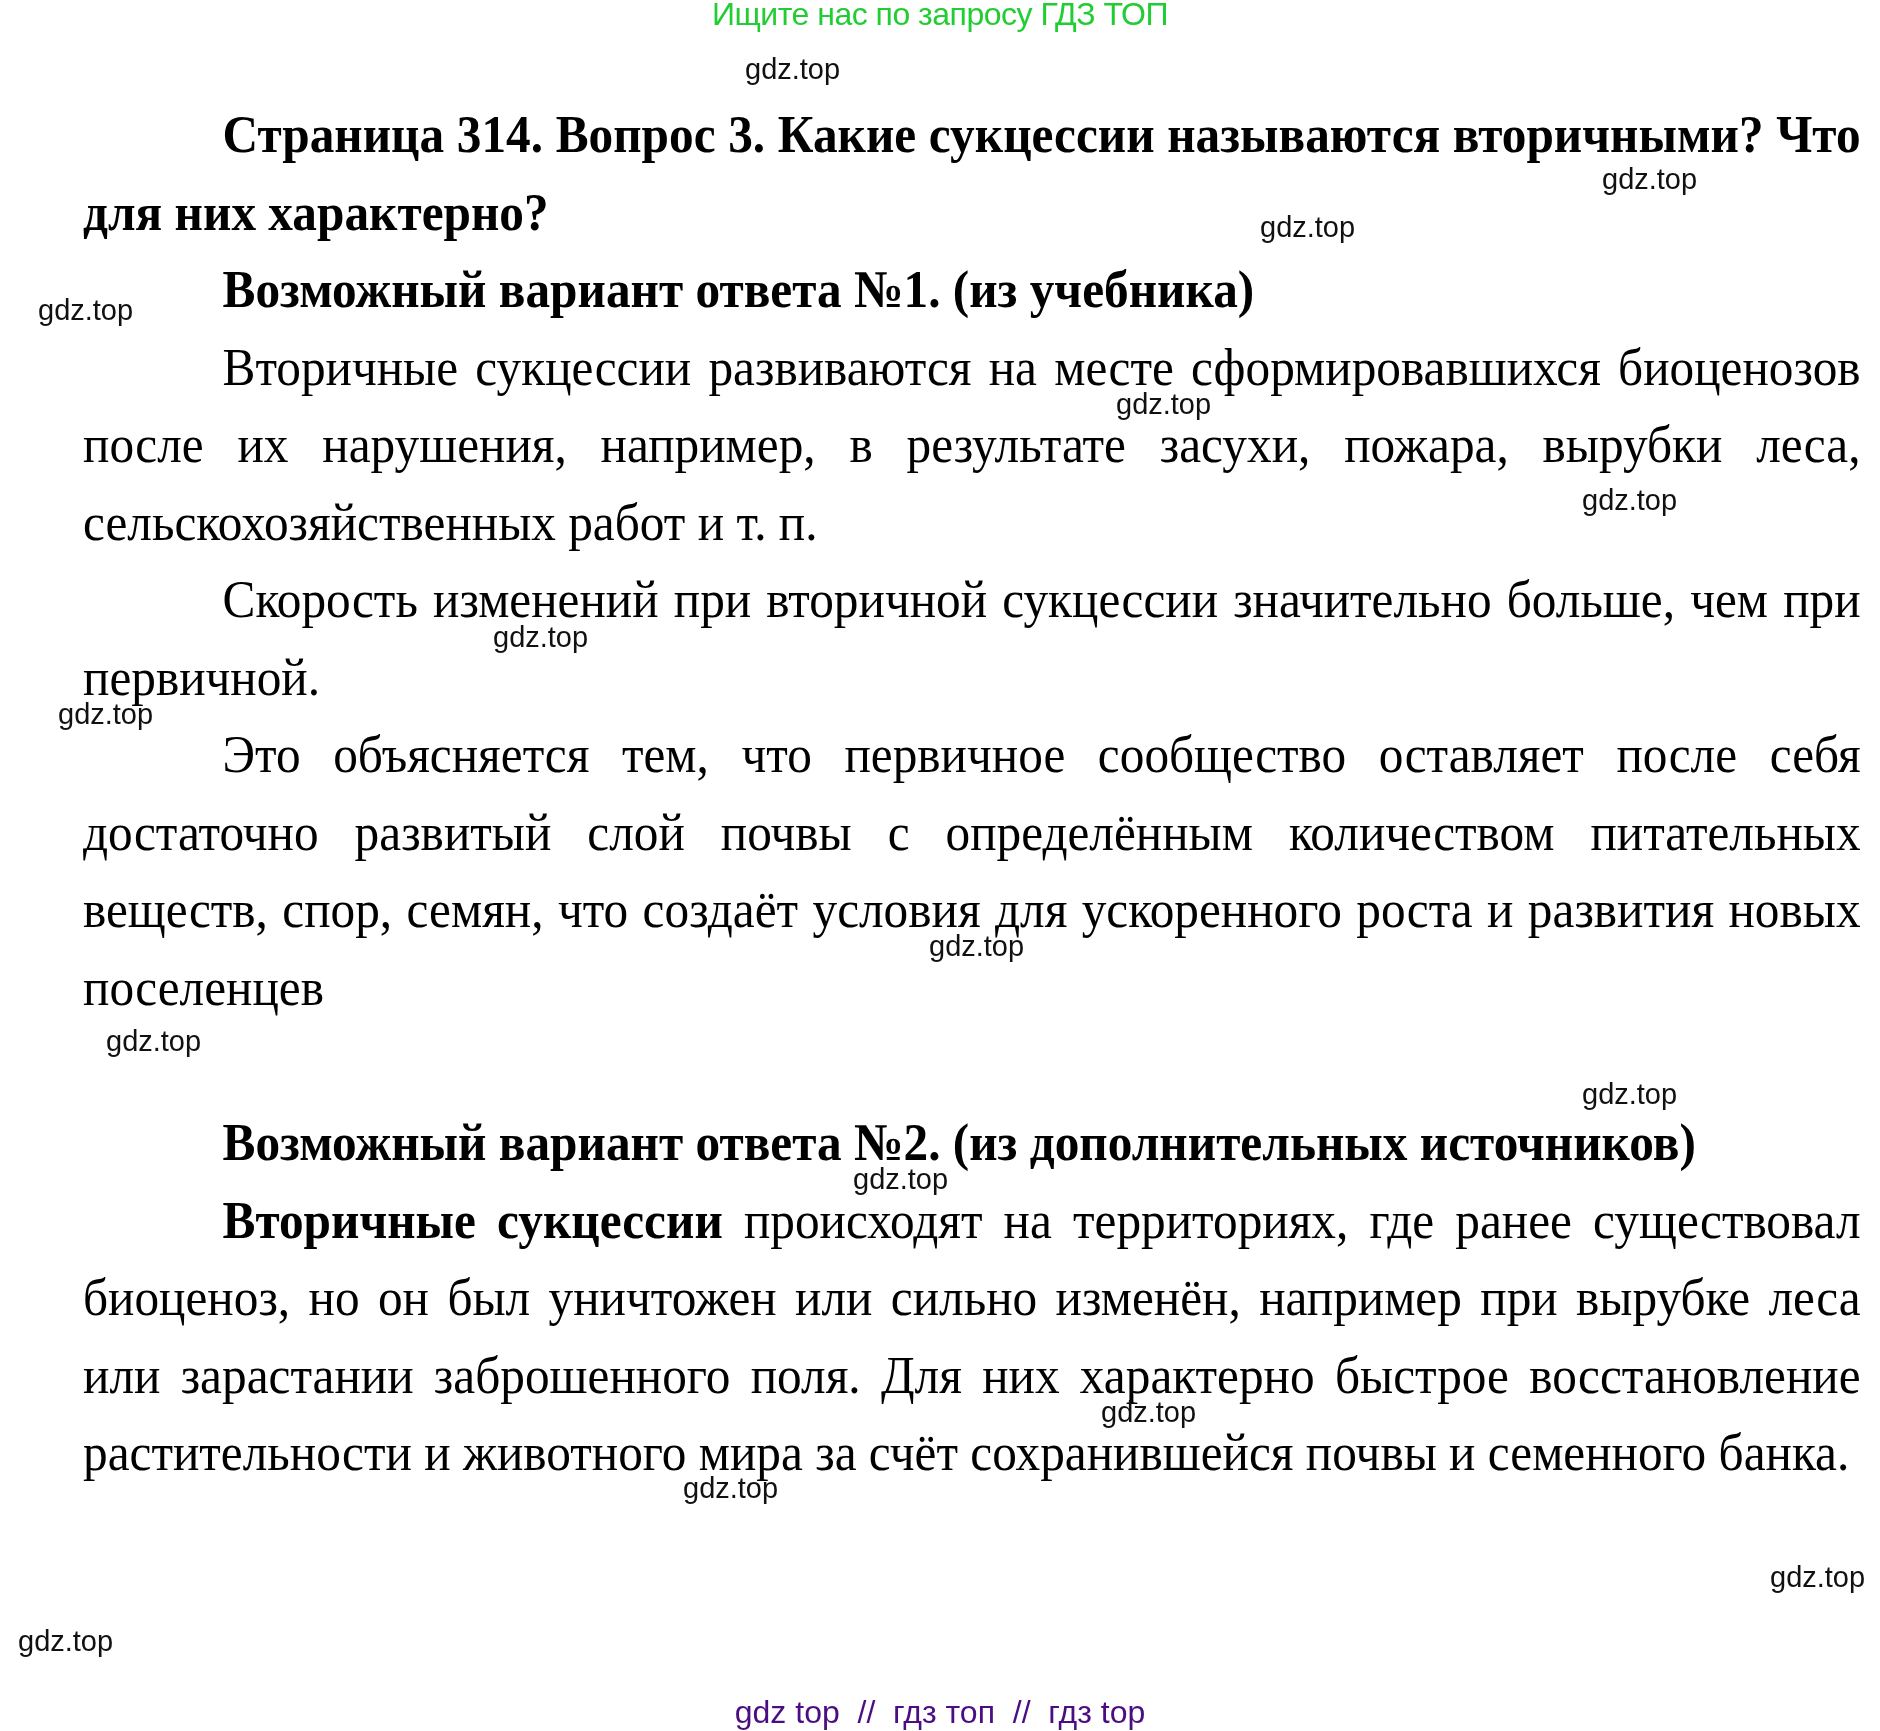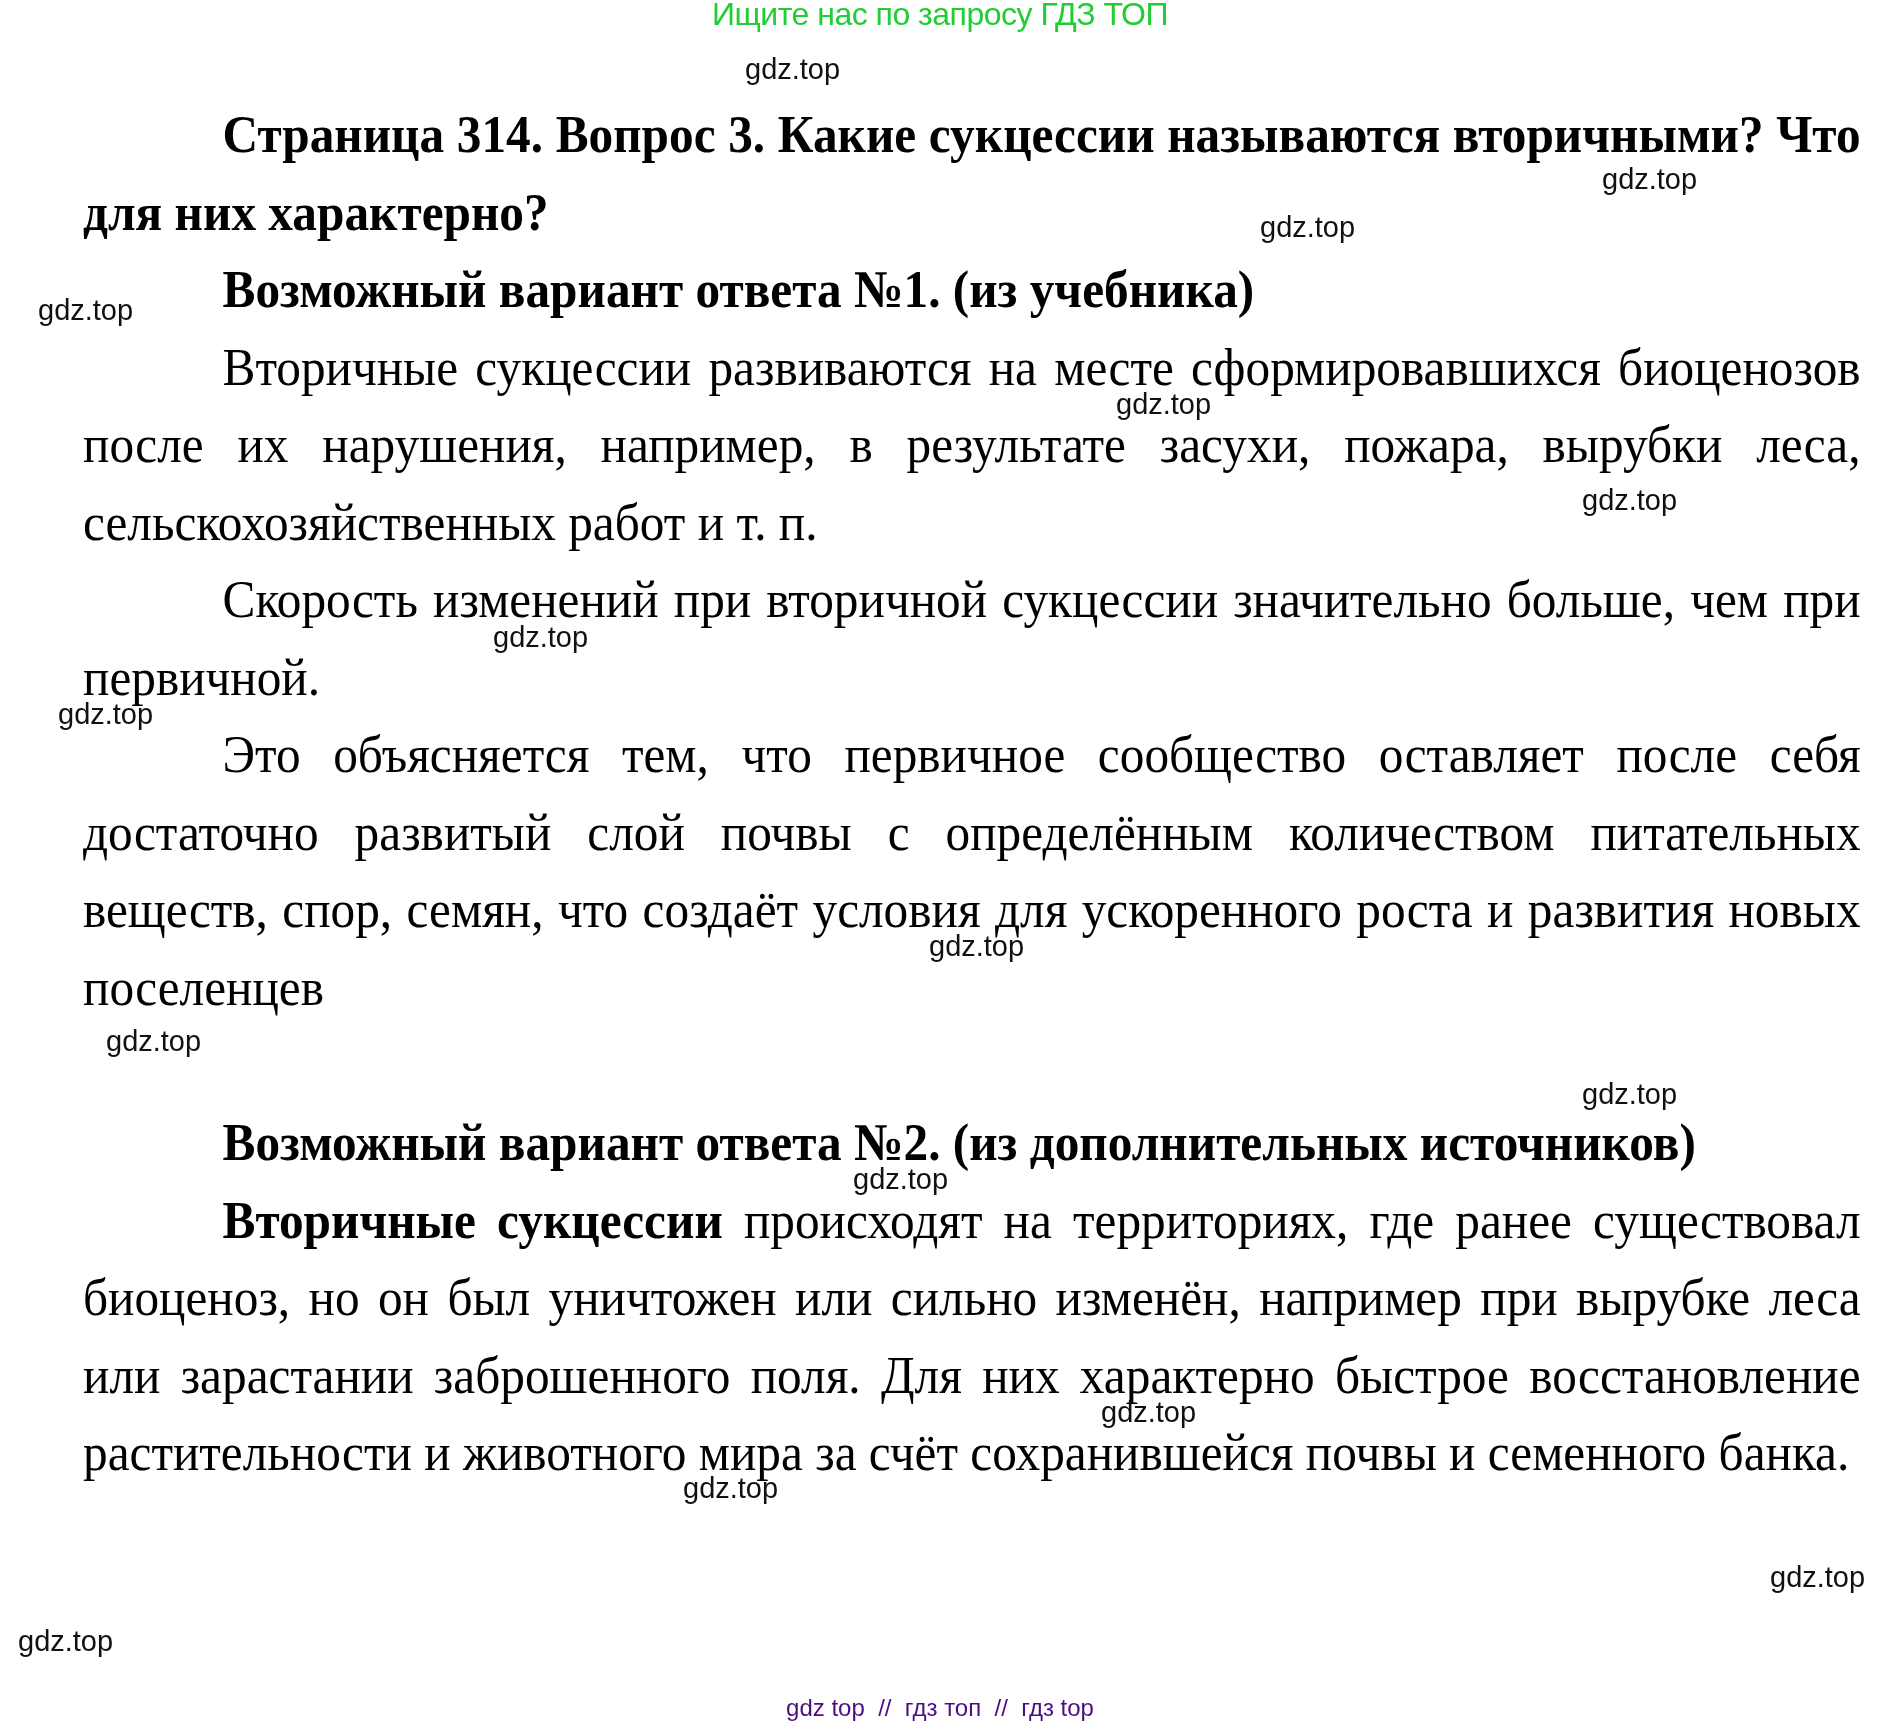--- a/index.html
+++ b/index.html
@@ -1,18 +1,18 @@
 <!DOCTYPE html>
 <html><head>
 <meta charset="utf-8">
 <style>
   html, body { margin:0; padding:0; background:#ffffff; }
   body { width:1880px; height:1731px; position:relative; overflow:hidden; font-family:"Liberation Serif", serif; color:#000; }
   .banner { position:absolute; left:0; top:-4px; width:1880px; text-align:center; font-family:"Liberation Sans", sans-serif; font-size:32px; color:#22cc33; letter-spacing:-0.5px; }
-  .footer { position:absolute; left:0; top:1694px; width:1880px; text-align:center; font-family:"Liberation Sans", sans-serif; font-size:24px; color:#4b0d82; white-space:pre; }
+  .footer { position:absolute; left:0; top:1694px; width:1880px; text-align:center; font-family:"Liberation Sans", sans-serif; font-size:32px; color:#4b0d82; white-space:pre; }
   .content { position:absolute; left:83px; top:96px; width:1778px; }
   .p { font-size:53px; line-height:77.5px; text-align:justify; text-align-last:left; margin:0; transform:scaleX(0.93); transform-origin:left; width:107.5%; }
   .p.indent { text-indent:150px; }
   .b { font-weight:bold; }
   .gap { height:78px; }
   .wm { position:absolute; font-family:"Liberation Sans", sans-serif; font-size:29px; color:#111; line-height:1; }
 </style>
 </head>
 <body>
 

